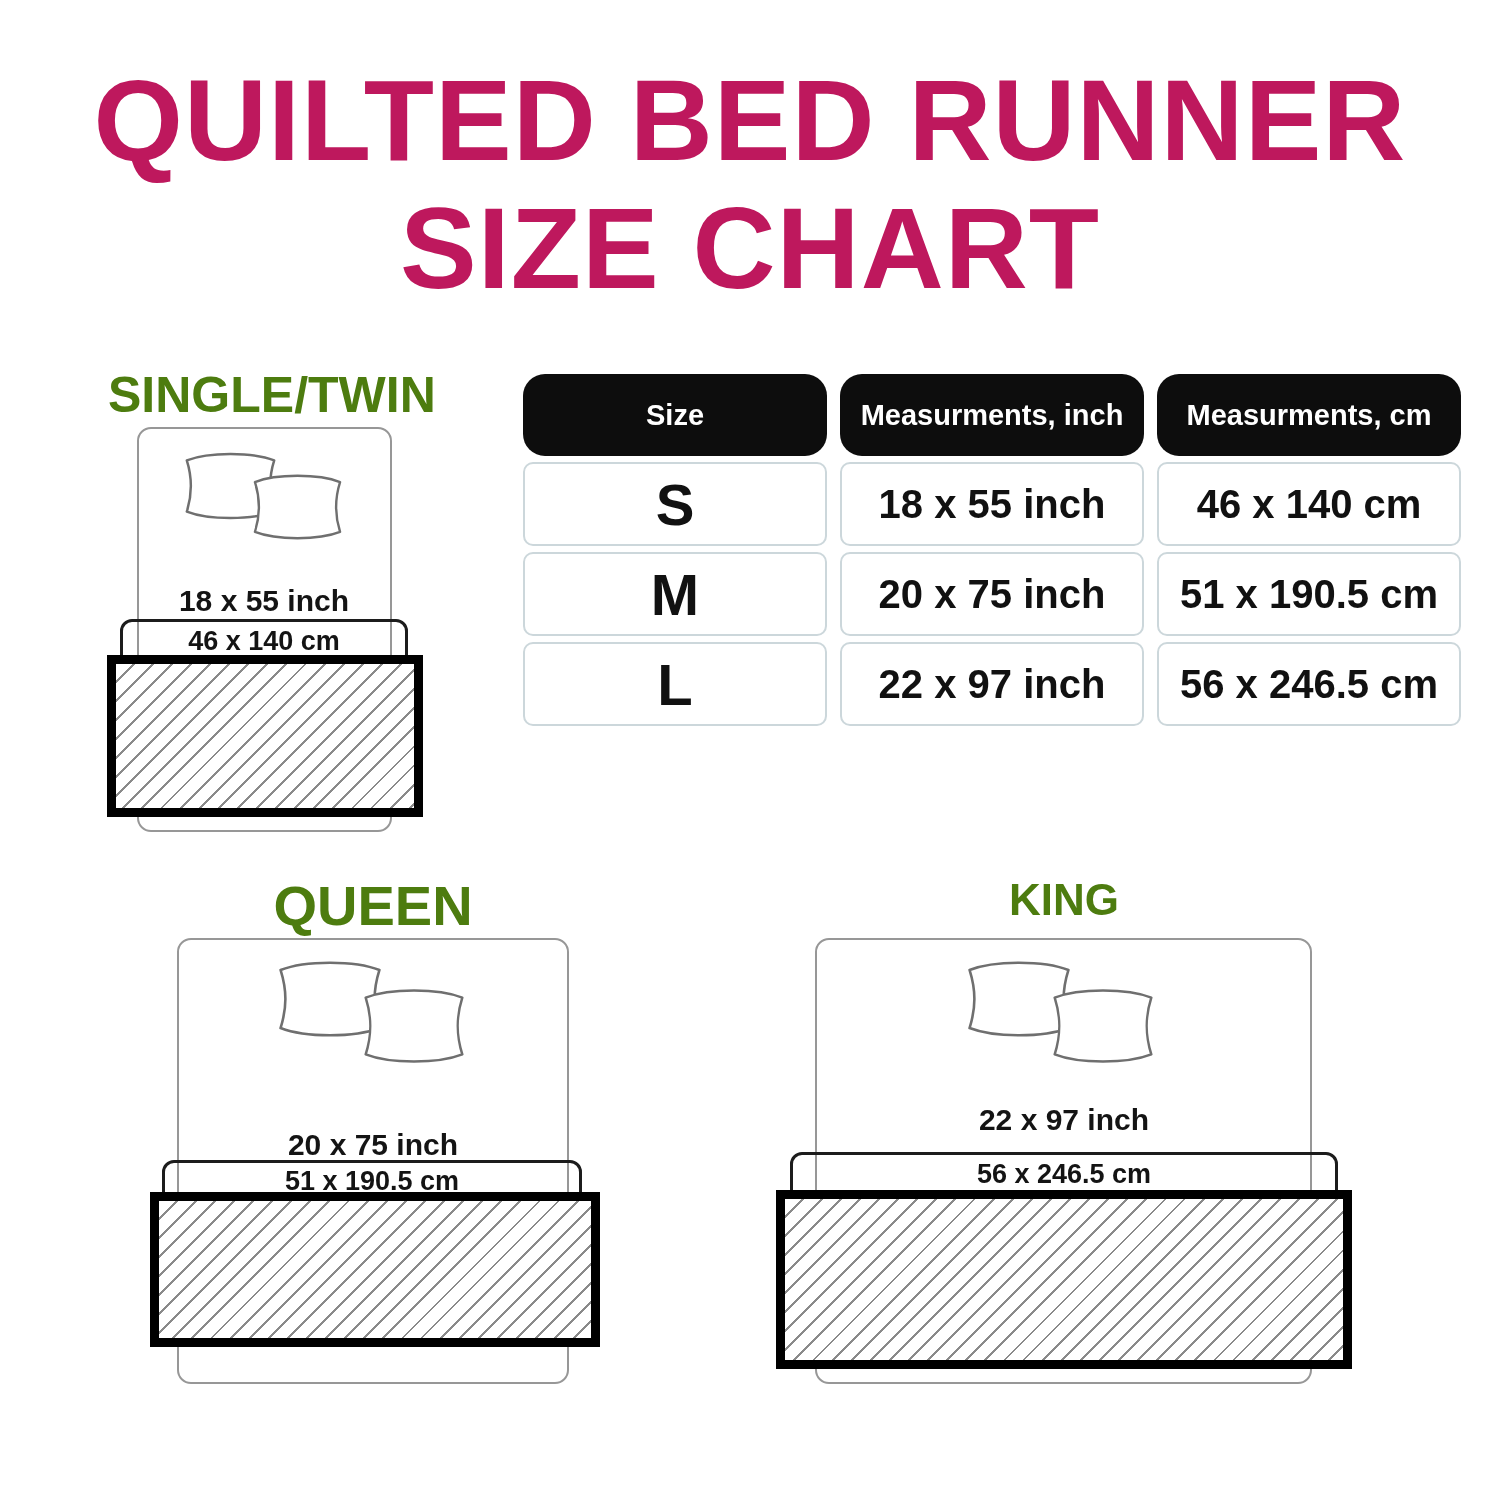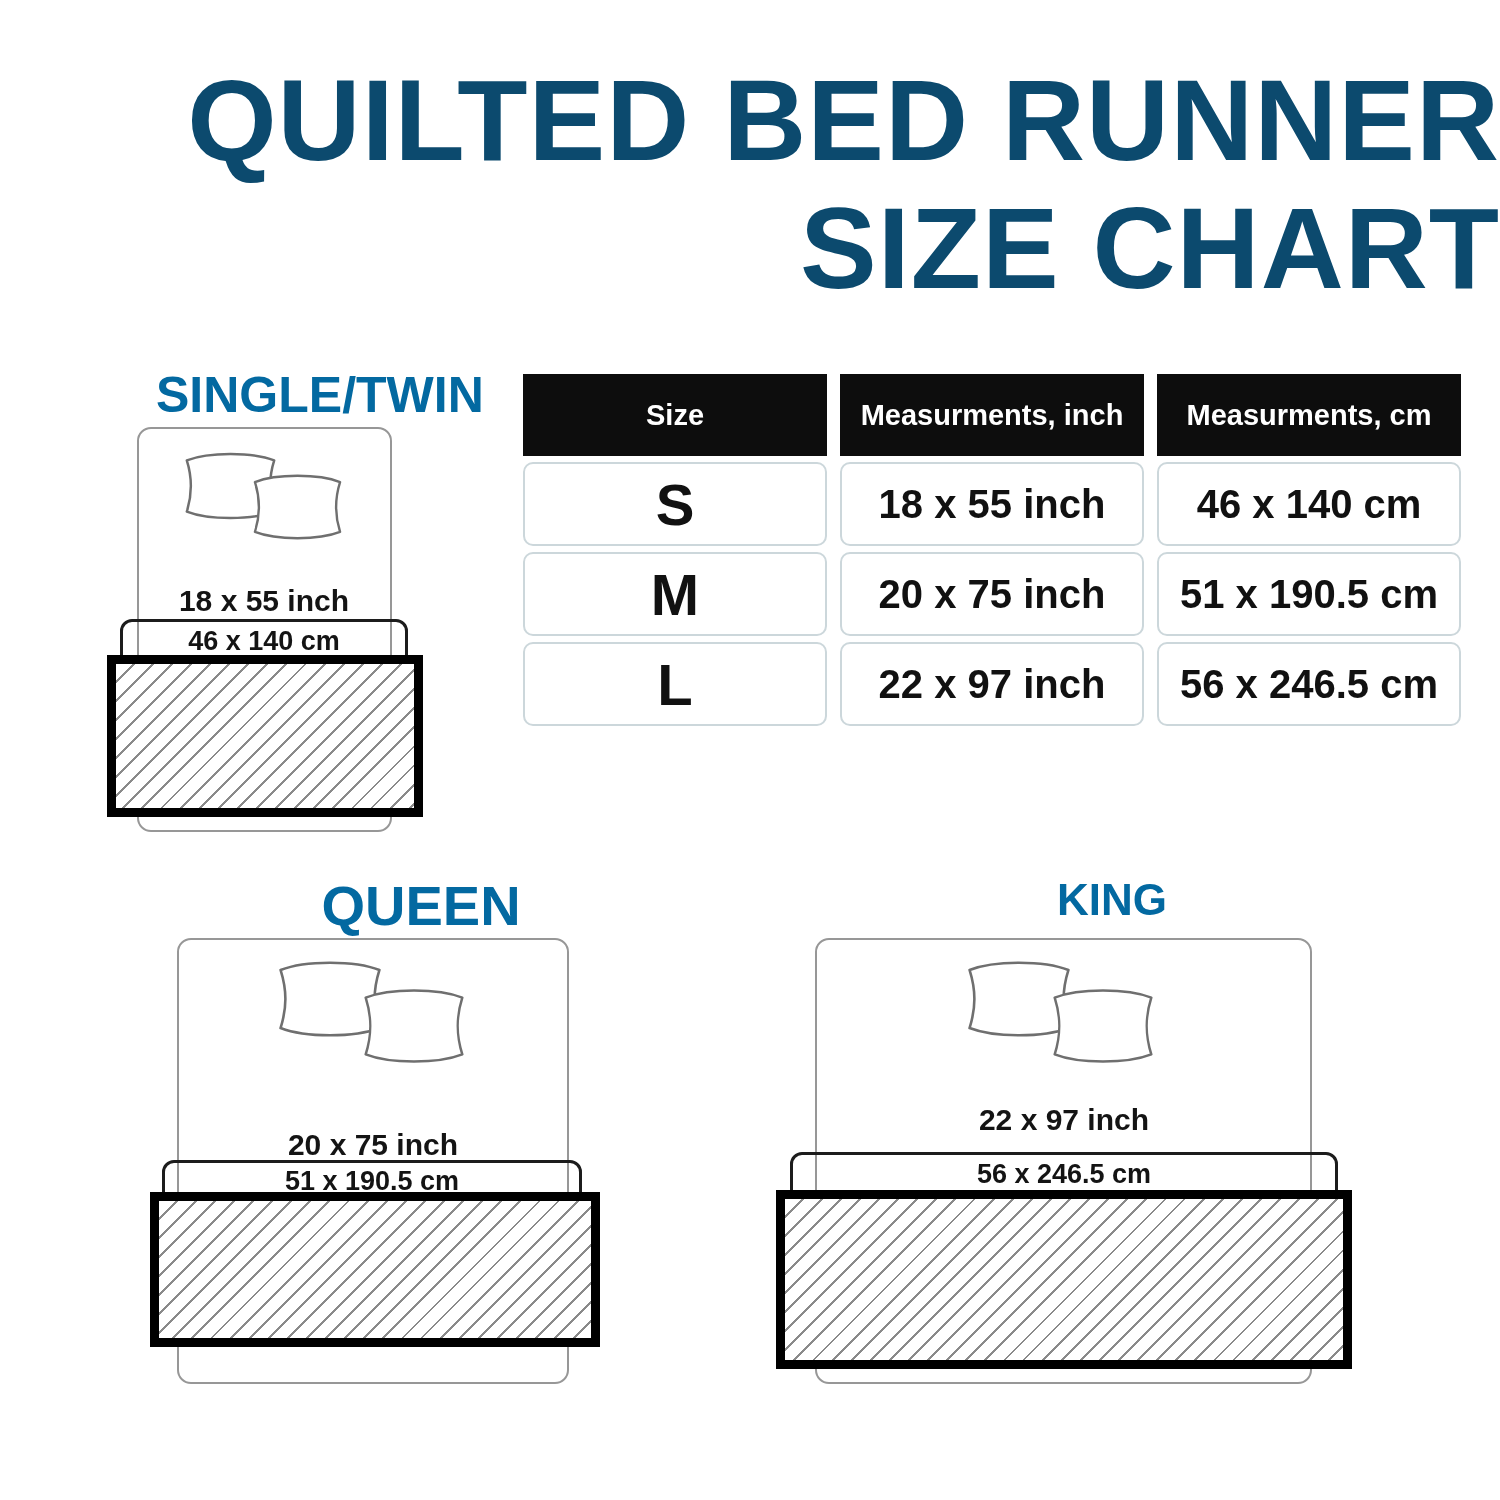--- a/index.html
+++ b/index.html
@@ -2,44 +2,44 @@
 <html><head>
 <meta charset="utf-8">
 <style>
   html,body{margin:0;padding:0;background:#ffffff;}
   .stage{
     position:relative;width:1500px;height:1500px;background:#ffffff;overflow:hidden;
     font-family:"Liberation Sans",sans-serif;color:#141414;
   }
   
   .title{
-    position:absolute;left:0;top:56px;width:1500px;text-align:right;
-    font-weight:700;font-size:115px;line-height:128px;letter-spacing:1px;color:#0c4a6e;
+    position:absolute;left:0;top:56px;width:1500px;text-align:center;
+    font-weight:700;font-size:115px;line-height:128px;letter-spacing:1px;color:#be185d;
   }
   
   .size-table{
     position:absolute;left:523px;top:374px;
     display:grid;grid-template-columns:304px 304px 304px;grid-template-rows:82px 84px 84px 84px;
     gap:6px 13px;
   }
   .th{
-    background:#0d0d0d;color:#ffffff;border-radius:0;
+    background:#0d0d0d;color:#ffffff;border-radius:22px;
     display:flex;align-items:center;justify-content:center;
     font-weight:700;font-size:29px;
   }
   .td{
     background:#ffffff;border:2px solid #ccd7db;border-radius:10px;
     display:flex;align-items:center;justify-content:center;
     font-weight:700;color:#111111;
   }
   .td.size-cell{font-size:58px;}
   .td.meas-cell{font-size:40px;}
   
   .section-label{
-    position:absolute;text-align:center;font-weight:700;color:#0369a1;line-height:1;margin-left:48px;
+    position:absolute;text-align:center;font-weight:700;color:#4d7c0f;line-height:1;
   }
   .bed{
     position:absolute;background:#ffffff;border:2.5px solid #979797;border-radius:14px;
   }
   .pillow{position:absolute;}
   .pillow svg{display:block;width:100%;height:100%;}
   .dim-inch{
     position:absolute;text-align:center;font-weight:700;font-size:30px;line-height:1;color:#141414;
   }
   .cm-box{

